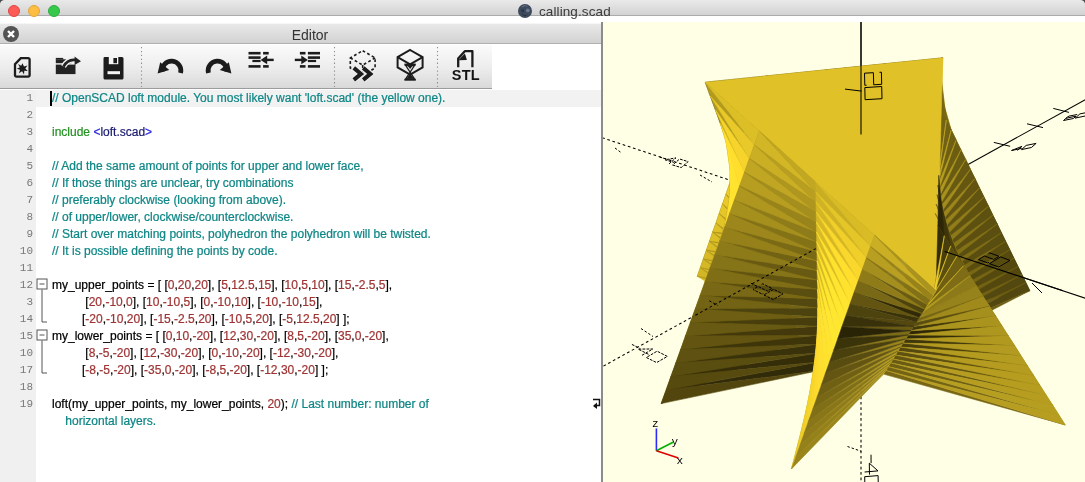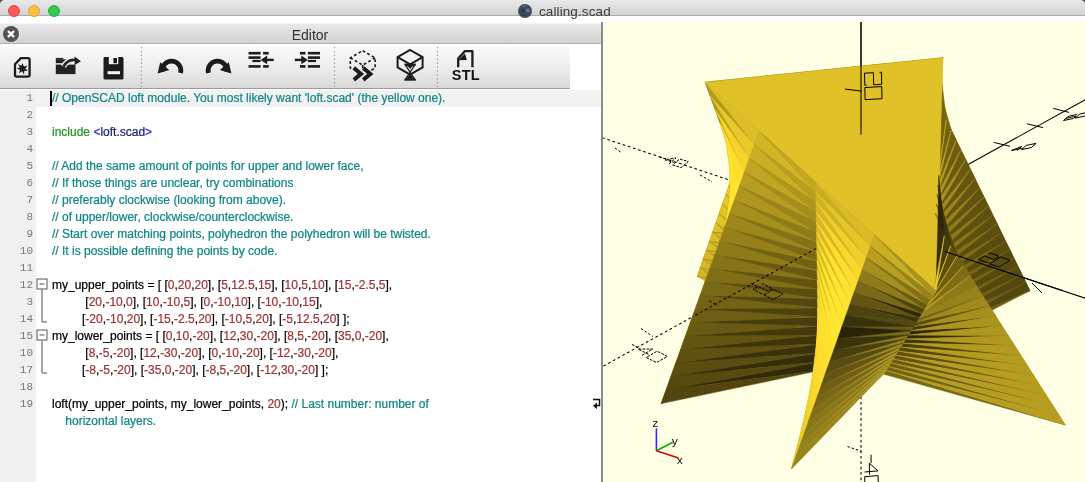--- a/index.html
+++ b/index.html
@@ -5,21 +5,21 @@
 html,body{width:1085px;height:482px;overflow:hidden;background:#fff;font-family:"Liberation Sans",sans-serif}
 #stage{position:relative;width:1085px;height:482px}
 #titlebar{position:absolute;left:0;top:0;width:1085px;height:16px;background:linear-gradient(#e9e9e9,#d3d3d3);border-bottom:1px solid #ababab}
 .tl{position:absolute;top:5px;width:12px;height:12px;border-radius:50%}
 #title{position:absolute;top:3.5px;left:539px;font-size:13.5px;color:#3b3b3b;letter-spacing:0.1px}
 #appicon{position:absolute;top:3px;left:517px;width:16px;height:16px}
 #phead{position:absolute;left:0;top:23px;width:602px;height:21px;background:linear-gradient(#e9e9e9,#d2d2d2);border-bottom:1px solid #b0b0b0;border-top:1px solid #f6f6f6}
 #phead .cap{position:absolute;left:9px;top:3px;width:602px;text-align:center;font-size:14px;color:#333}
 #closebtn{position:absolute;left:3px;top:2px;width:16px;height:16px;border-radius:50%;background:#545454}
 #closebtn:before{content:"";position:absolute}
-#toolbar{position:absolute;left:0;top:45px;width:570px;height:44px;background:linear-gradient(#fbfbfb 0%,#ececec 55%,#d9d9d9 100%);border-bottom:1px solid #9c9c9c}
+#toolbar{position:absolute;left:0;top:45px;width:492px;height:44px;background:linear-gradient(#fbfbfb 0%,#ececec 55%,#d9d9d9 100%);border-bottom:1px solid #9c9c9c}
 #editor{position:absolute;left:0;top:90px;width:602px;height:392px;background:#fff}
 #gutter{position:absolute;left:0;top:90px;width:36px;height:392px;background:#f0f0f0}
 #hl{position:absolute;left:36px;top:89.5px;width:565px;height:17px;background:#f2f2f2}
 #caret{position:absolute;left:50px;top:90.5px;width:1.5px;height:15px;background:#000}
 #codebox{position:absolute;left:52px;top:89.5px;width:548px}
 .cl{font-family:Liberation Sans, sans-serif;font-size:12px;line-height:17px;white-space:pre;color:#000;-webkit-text-stroke:0.22px}
 .lnr{font-family:"Liberation Mono",monospace;font-size:11px;line-height:17px;color:#787878;text-align:right;width:33px}
 #lnrs{position:absolute;left:0;top:89.5px}
 .c{color:#0f8686}
 .n{color:#9e3434}

